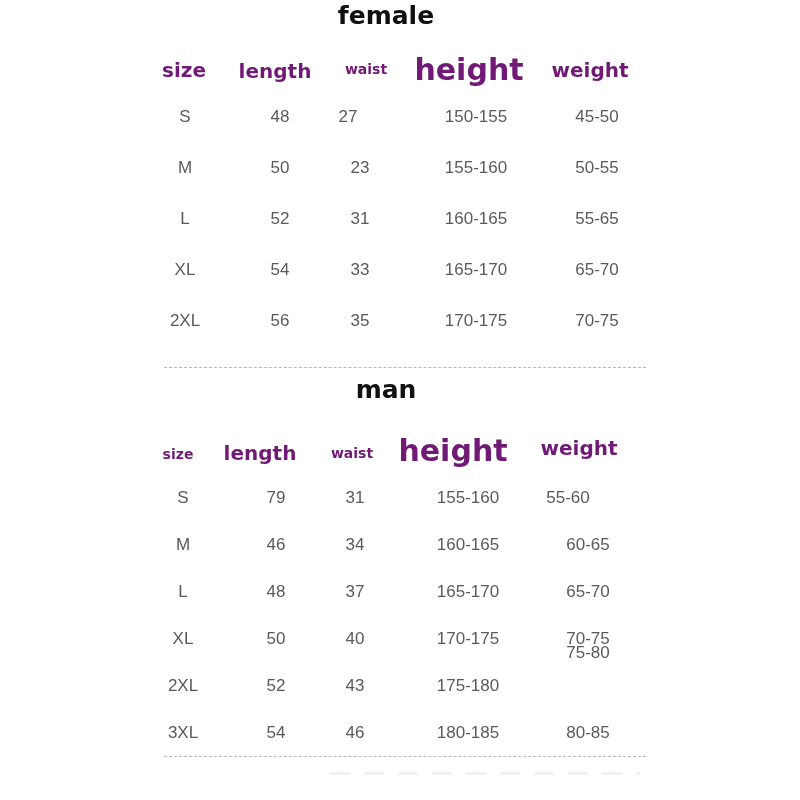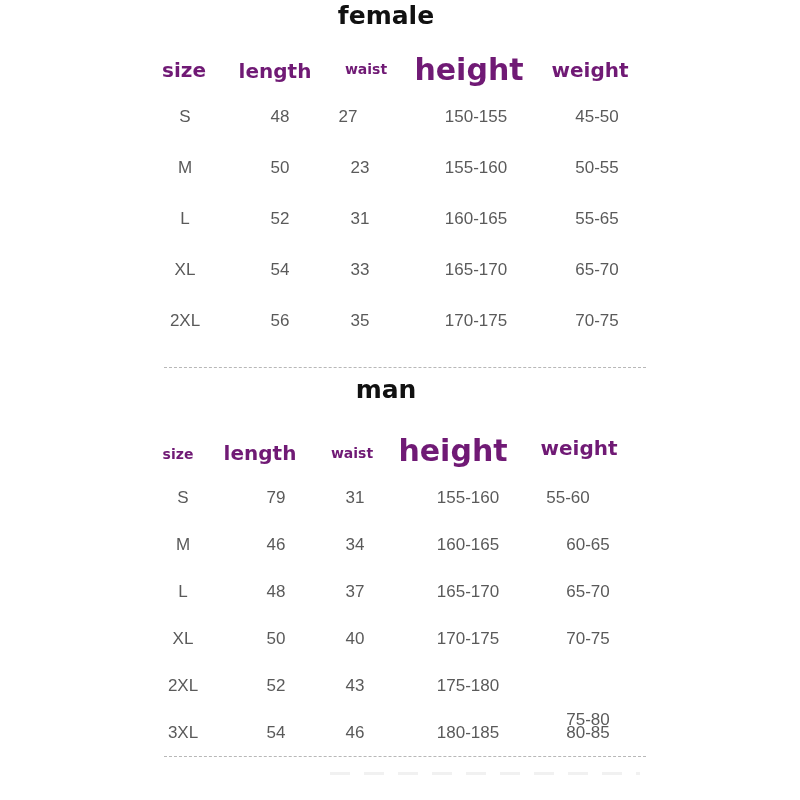--- a/index.html
+++ b/index.html
@@ -144,21 +144,21 @@
     <div class="abs cell" style="left:355px; top:639px;">40</div>
     <div class="abs cell" style="left:468px; top:639px;">170-175</div>
     <div class="abs cell" style="left:588px; top:639px;">70-75</div>
   </div>
 
   <div>
     <div class="abs cell" style="left:183px; top:686px;">2XL</div>
     <div class="abs cell" style="left:276px; top:686px;">52</div>
     <div class="abs cell" style="left:355px; top:686px;">43</div>
     <div class="abs cell" style="left:468px; top:686px;">175-180</div>
-    <div class="abs cell" style="left:588px; top:720px;">75-80</div>
+    <div class="abs cell" style="left:588px; top:653px;">75-80</div>
   </div>
 
   <div>
     <div class="abs cell" style="left:183px; top:733px;">3XL</div>
     <div class="abs cell" style="left:276px; top:733px;">54</div>
     <div class="abs cell" style="left:355px; top:733px;">46</div>
     <div class="abs cell" style="left:468px; top:733px;">180-185</div>
     <div class="abs cell" style="left:588px; top:733px;">80-85</div>
   </div>
 </div>

